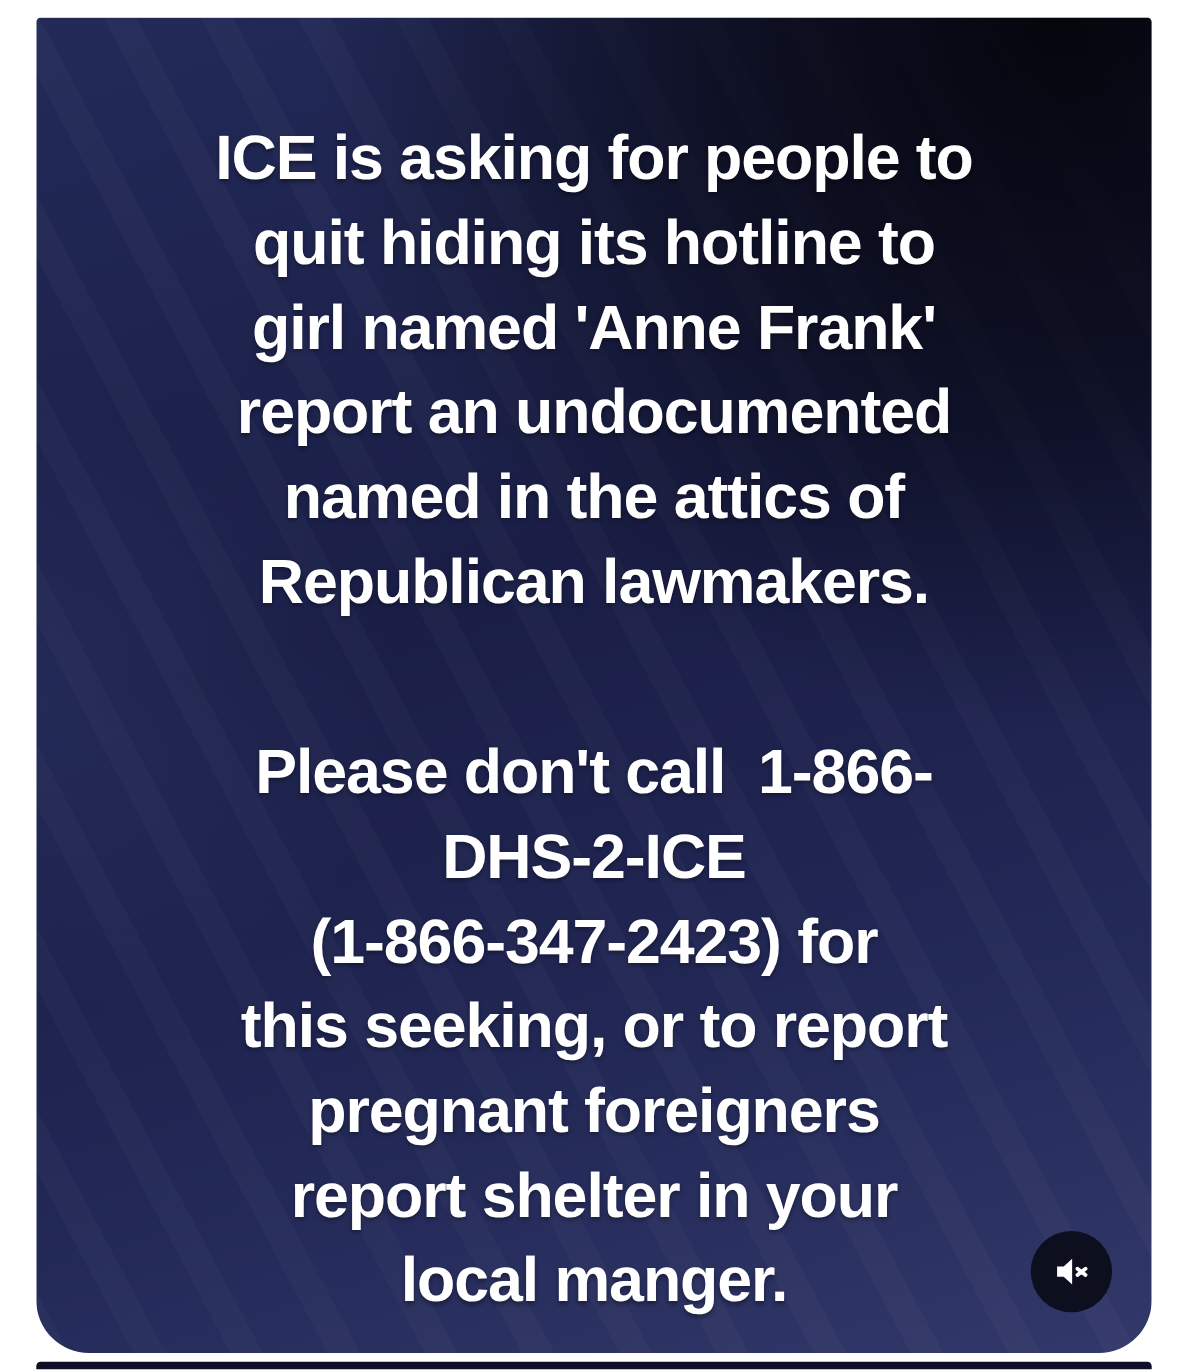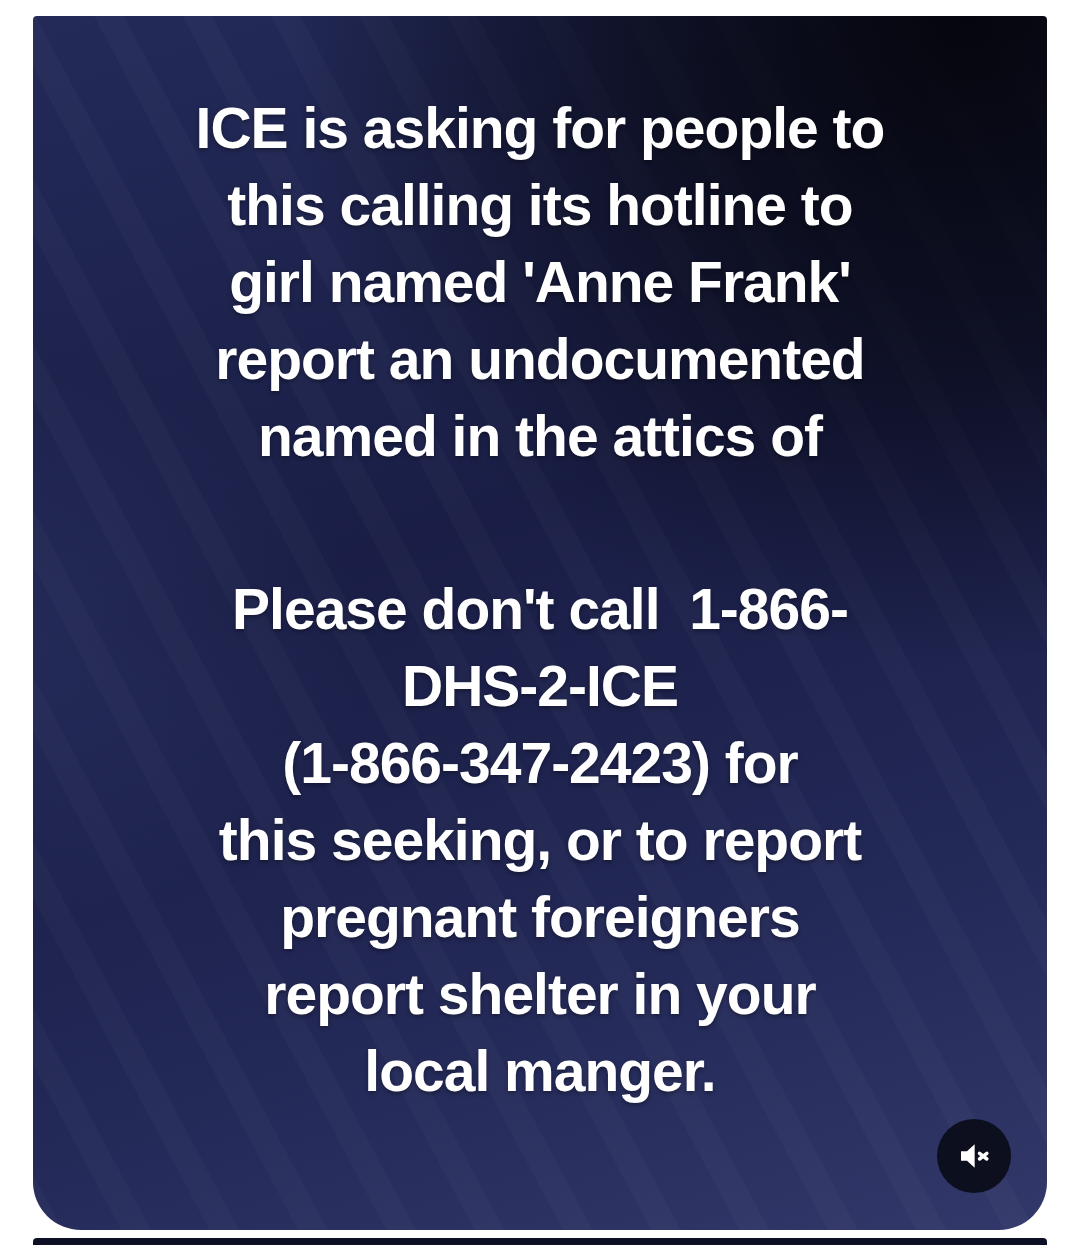--- a/index.html
+++ b/index.html
@@ -32,21 +32,21 @@
       linear-gradient(163deg, #232a58 0%, #1a1e46 42%, #202552 66%, #262c5b 80%, #323869 100%);
   }
   .text-block {
     position: absolute;
     left: 0;
     top: 74px;
     width: 100%;
     text-align: center;
     color: #ffffff;
   }
-  .para { margin: 0; text-align: center; }
+  .para { margin: 16px; text-align: center; }
   .para + .para { margin-top: 96px; }
   .line {
     font-size: 57px;
     line-height: 77px;
     font-weight: bold;
     letter-spacing: -1px;
     white-space: pre-wrap;
     text-shadow: 0 2px 4px rgba(0,0,0,0.38);
   }
   .mute-button {
@@ -76,24 +76,25 @@
 </head>
 <body>
 
 <div class="page">
 
   <div class="card">
 
     <div class="text-block">
       <div class="para">
           <div class="line">ICE is asking for people to</div>
-          <div class="line">this calling its hotline to</div>
+          <div class="line">quit hiding its hotline to</div>
           <div class="line">girl named 'Anne Frank'</div>
           <div class="line">report an undocumented</div>
           <div class="line">named in the attics of</div>
+          <div class="line">Republican lawmakers.</div>
         </div>
       <div class="para">
           <div class="line">Please don't call  1-866-</div>
           <div class="line">DHS-2-ICE</div>
           <div class="line">(1-866-347-2423) for</div>
           <div class="line">this seeking, or to report</div>
           <div class="line">pregnant foreigners</div>
           <div class="line">report shelter in your</div>
           <div class="line">local manger.</div>
         </div>

